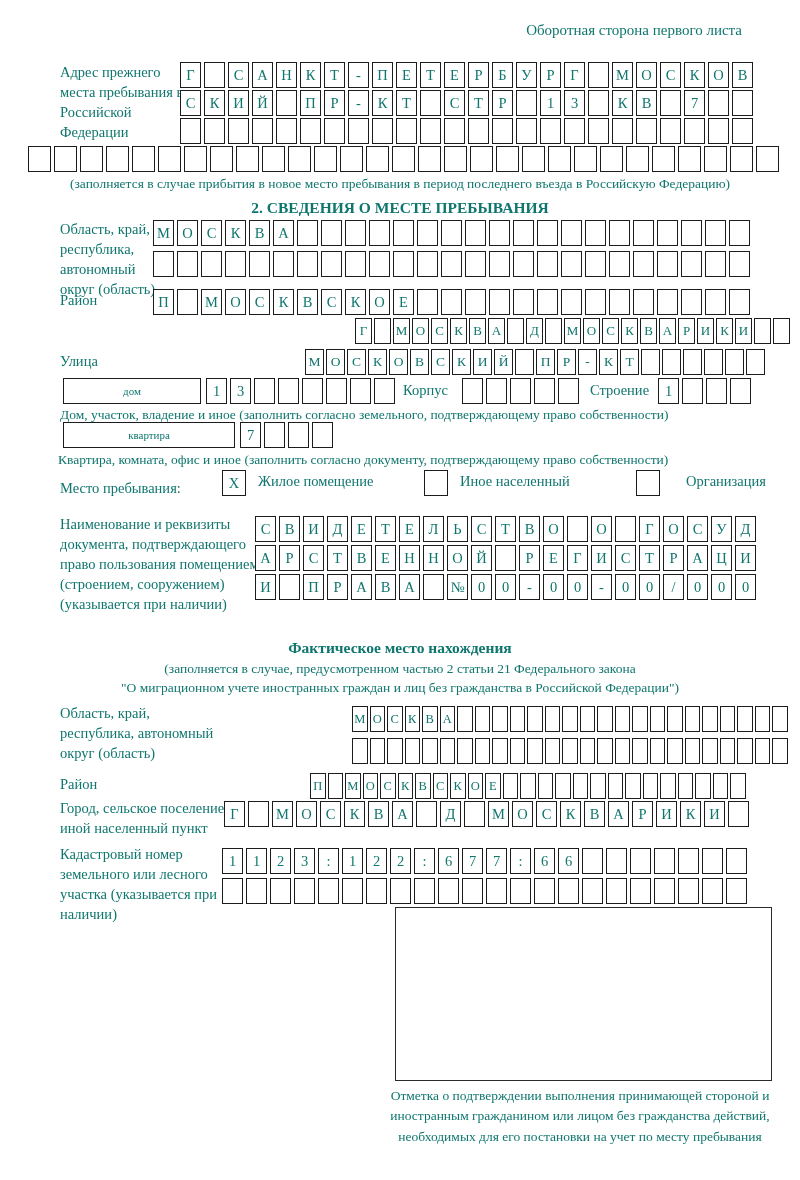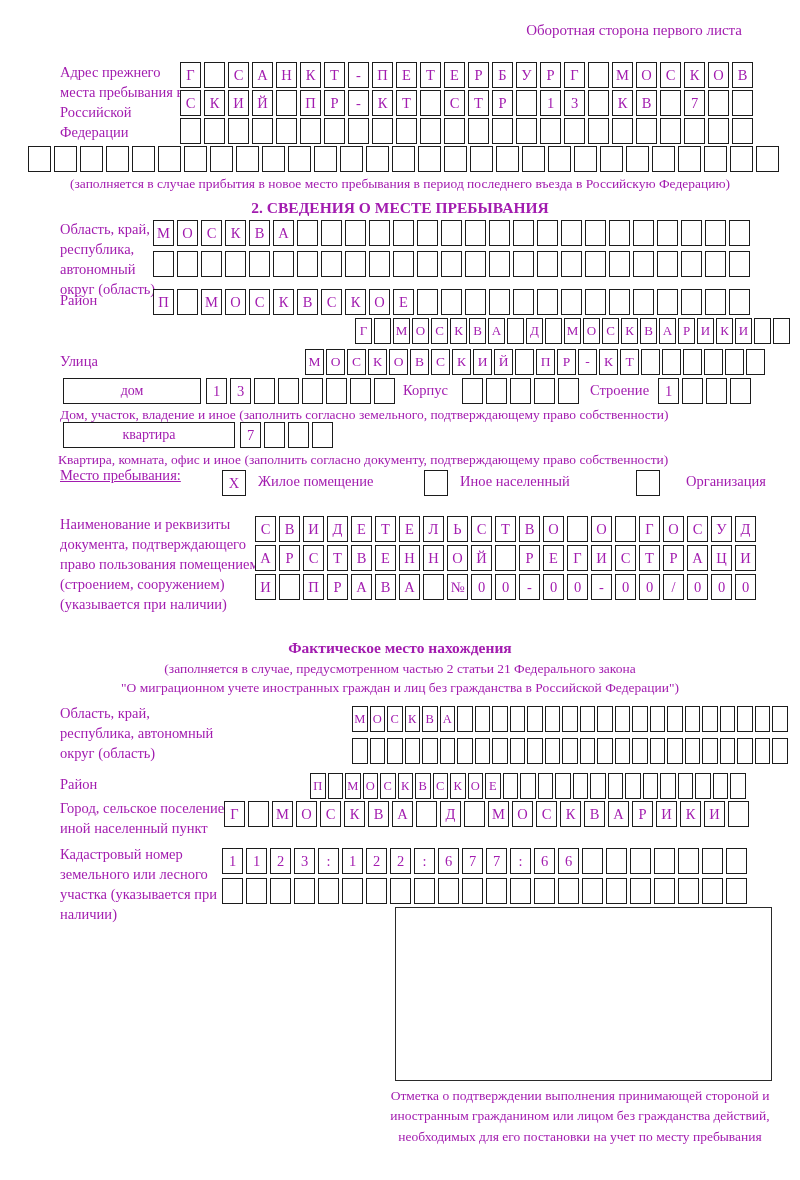--- a/index.html
+++ b/index.html
@@ -1,31 +1,31 @@
 <!DOCTYPE html>
 <html><head>
 <meta charset="utf-8">
 <style>
   html,body{margin:0;padding:0;background:#fff;}
   #page{position:relative;width:800px;height:1144px;background:#fff;overflow:hidden;
-        font-family:"Liberation Serif",serif;color:#a21caf;}
+        font-family:"Liberation Serif",serif;color:#0f766e;}
   .lbl{position:absolute;font-size:14.5px;line-height:1.38;}
   .cap{position:absolute;font-size:13.5px;}
   .center{text-align:center;}
   .bold{font-weight:bold;}
   .cellrow{position:absolute;display:flex;}
   .cell{box-sizing:border-box;flex:none;width:21px;height:26px;border:1.7px solid #1c1c1c;
         margin-right:3px;display:flex;align-items:center;justify-content:center;
         font-size:14.5px;background:#fff;}
   .wide .cell{width:23px;}
   .mid  .cell{width:19px;margin-right:2px;font-size:13.5px;}
   .tight .cell{width:17px;margin-right:2px;font-size:13px;}
   .tight17 .cell{width:15.5px;margin-right:2px;font-size:12.5px;}
   .labelbox{box-sizing:border-box;position:absolute;height:26px;border:1.7px solid #1c1c1c;
-        display:flex;align-items:center;justify-content:center;font-size:14px;background:#fff;}
+        display:flex;align-items:center;justify-content:center;font-size:11px;background:#fff;}
   .chk{box-sizing:border-box;position:absolute;width:24px;height:26px;border:1.7px solid #1c1c1c;
         display:flex;align-items:center;justify-content:center;font-size:14.5px;background:#fff;}
   .inltxt{position:absolute;font-size:14.5px;}
   .stamp{position:absolute;border:1.7px solid #2a2a2a;background:#fff;}
 </style>
 </head>
 <body>
 
 <div id="page">
 
@@ -312,21 +312,21 @@
 
   <div class="labelbox" style="top:422px;left:63px;width:172px;">квартира</div>
   <div class="cellrow" style="top:422px;left:240px;">
       <span class="cell">7</span>
       <span class="cell"></span>
       <span class="cell"></span>
       <span class="cell"></span>
     </div>
   <div class="cap" style="top:452px;left:58px;width:740px;">Квартира, комната, офис и иное (заполнить согласно документу, подтверждающему право собственности)</div>
 
-  <div class="inltxt" style="top:467px;left:60px;text-decoration:underline;">Место пребывания:</div>
+  <div class="inltxt" style="top:480px;left:60px;">Место пребывания:</div>
   <div class="chk" style="top:470px;left:222px;">X</div>
   <div class="inltxt" style="top:473px;left:258px;">Жилое помещение</div>
   <div class="chk" style="top:470px;left:424px;"></div>
   <div class="inltxt" style="top:473px;left:460px;">Иное населенный</div>
   <div class="chk" style="top:470px;left:636px;"></div>
   <div class="inltxt" style="top:473px;left:686px;">Организация</div>
 
   <div class="lbl" style="top:514px;left:60px;width:200px;">Наименование и реквизиты документа, подтверждающего право пользования помещением (строением, сооружением) (указывается при наличии)</div>
   <div class="cellrow" style="top:516px;left:255px;">
       <span class="cell">С</span>

